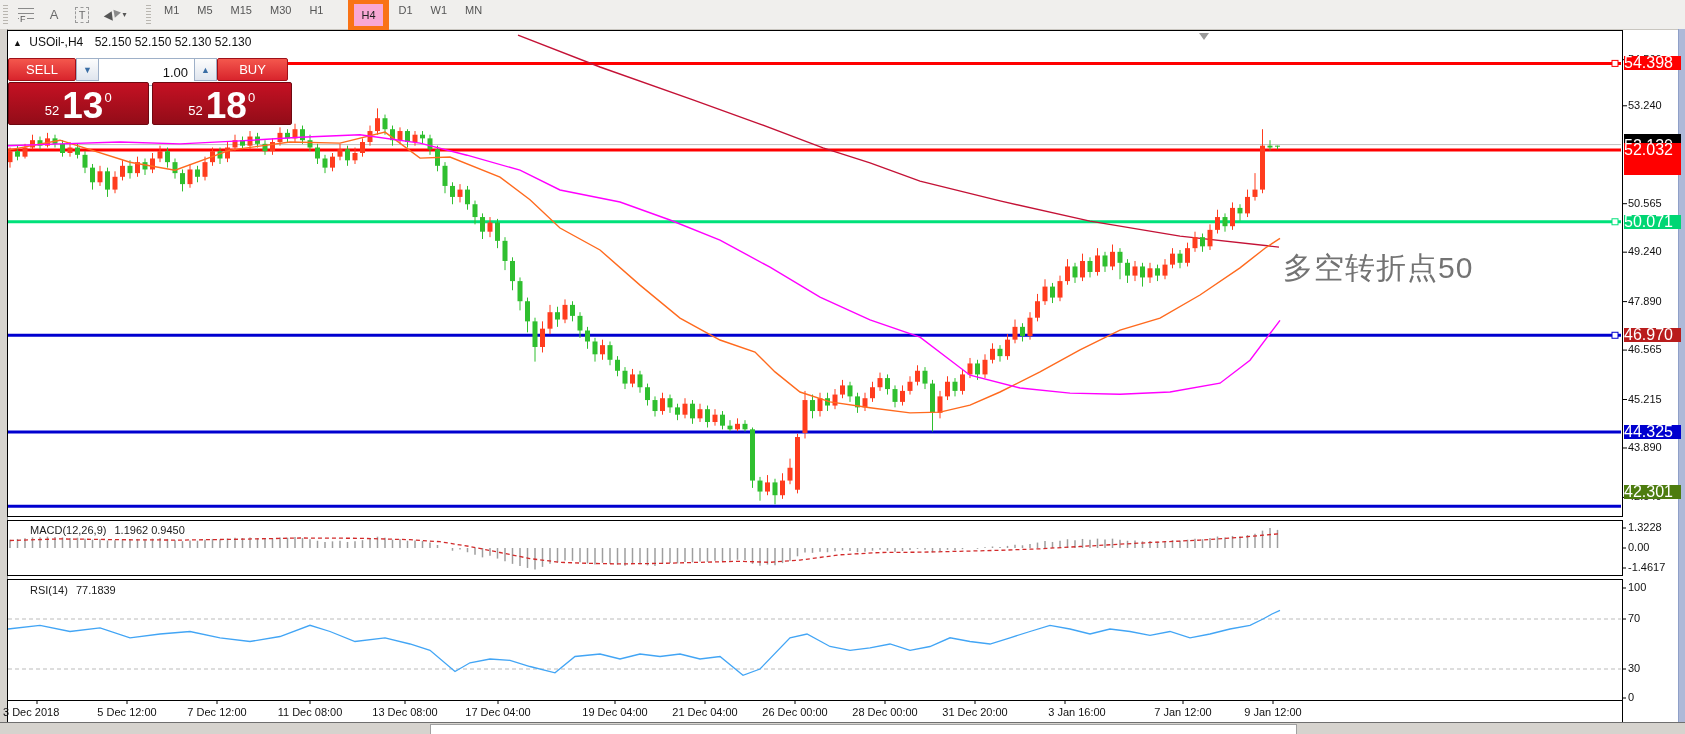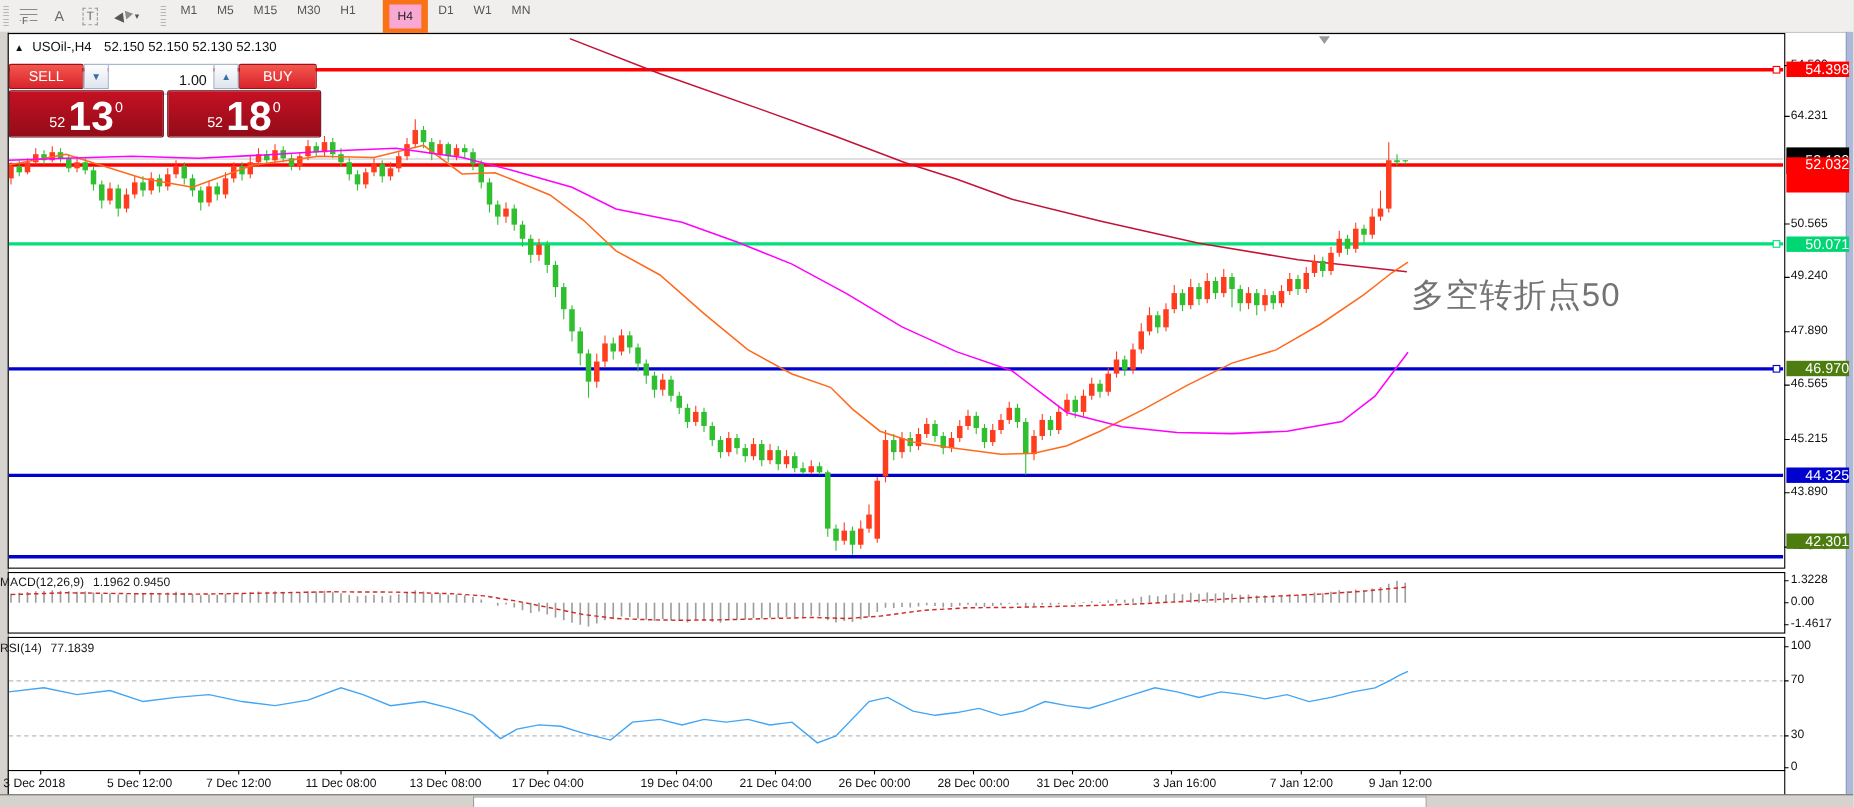--- a/index.html
+++ b/index.html
@@ -25,23 +25,23 @@
   #right-edge{position:absolute;right:0;top:29px;width:6px;height:705px;background:#aeb9d8;border-left:1px solid #8fa0c8;}
   #bottom-strip{position:absolute;left:0;top:722px;width:1685px;height:12px;background:#d6d3ce;border-top:1px solid #6f6f6f;}
   #bottom-strip .dockbox{position:absolute;left:430px;top:1px;width:865px;height:10px;background:#ffffff;border:1px solid #a0a0a0;border-bottom:none;}
   
   #chart-svg{position:absolute;left:0;top:0;}
   
   #chart-header{position:absolute;left:13px;top:35px;font-size:12px;color:#111;}
   #chart-header .tri{font-size:9px;margin-right:4px;}
   
   .ptick{position:absolute;left:1628px;width:56px;font-size:11px;color:#111;}
-  .plabel{position:absolute;left:1624px;width:57px;height:14px;font-size:13px;color:#fff;text-align:right;line-height:14px;}
-  
-  .ind-head{position:absolute;left:0;font-size:11px;color:#1a1a1a;}
+  .plabel{position:absolute;left:1624px;width:57px;height:14px;font-size:16px;color:#fff;text-align:left;line-height:14px;}
+  
+  .ind-head{position:absolute;left:30px;font-size:11px;color:#1a1a1a;}
   
   .ttick{position:absolute;top:706px;font-size:11px;color:#111;white-space:nowrap;}
   
   #annotation{position:absolute;left:1283px;top:248px;font-size:30px;color:#737373;letter-spacing:1px;white-space:nowrap;}
   
   #shift-marker{position:absolute;left:1199px;top:33px;width:0;height:0;
     border-left:5px solid transparent;border-right:5px solid transparent;border-top:7px solid #9a9a9a;}
   
   #trade-panel{position:absolute;left:8px;top:58px;width:284px;}
   #tp-row1{display:flex;height:23px;}
@@ -723,33 +723,33 @@
   </div>
   <div class="ind-head" style="top:584px">
     <span>RSI(14)</span>
     <span style="margin-left:5px">77.1839</span>
   </div>
 
   <div id="annotation">多空转折点50</div>
 
   <div id="price-axis">
       <div class="ptick" style="top:52.67119999999987px">54.500</div>
-      <div class="ptick" style="top:98.7871999999998px">64.231</div>
+      <div class="ptick" style="top:98.7871999999998px">53.240</div>
       <div class="ptick" style="top:196.69219999999996px">50.565</div>
       <div class="ptick" style="top:245.1871999999998px">49.240</div>
       <div class="ptick" style="top:294.5971999999998px">47.890</div>
       <div class="ptick" style="top:343.09219999999993px">46.565</div>
       <div class="ptick" style="top:392.5021999999998px">45.215</div>
       <div class="ptick" style="top:440.99719999999985px">43.890</div>
       <div class="ptick" style="top:490.40719999999993px">42.540</div>
       <div class="plabel" style="top:134.4131999999998px;height:24px;line-height:24px;background:#000">52.130</div>
       <div class="plabel" style="top:56.404399999999754px;height:14px;line-height:14px;background:#ff0000">54.398</div>
       <div class="plabel" style="top:143px;height:32px;line-height:14px;background:#ff0000">52.032</div>
       <div class="plabel" style="top:214.77259999999995px;height:14px;line-height:14px;background:#00d673">50.071</div>
-      <div class="plabel" style="top:328.26919999999996px;height:14px;line-height:14px;background:#4d7c0f">46.970</div>
+      <div class="plabel" style="top:328.26919999999996px;height:14px;line-height:14px;background:#b91c1c">46.970</div>
       <div class="plabel" style="top:425.0761999999998px;height:14px;line-height:14px;background:#0000cf">44.325</div>
       <div class="plabel" style="top:485px;height:14px;line-height:14px;background:#4d7c0f">42.301</div>
       <div class="ptick" style="top:521px">1.3228</div>
       <div class="ptick" style="top:541px">0.00</div>
       <div class="ptick" style="top:561px">-1.4617</div>
       <div class="ptick" style="top:581px">100</div>
       <div class="ptick" style="top:612px">70</div>
       <div class="ptick" style="top:662px">30</div>
       <div class="ptick" style="top:691px">0</div>
     </div>

